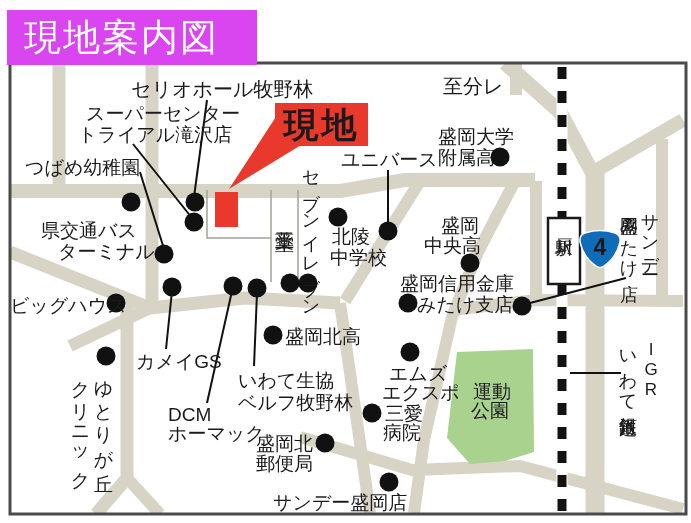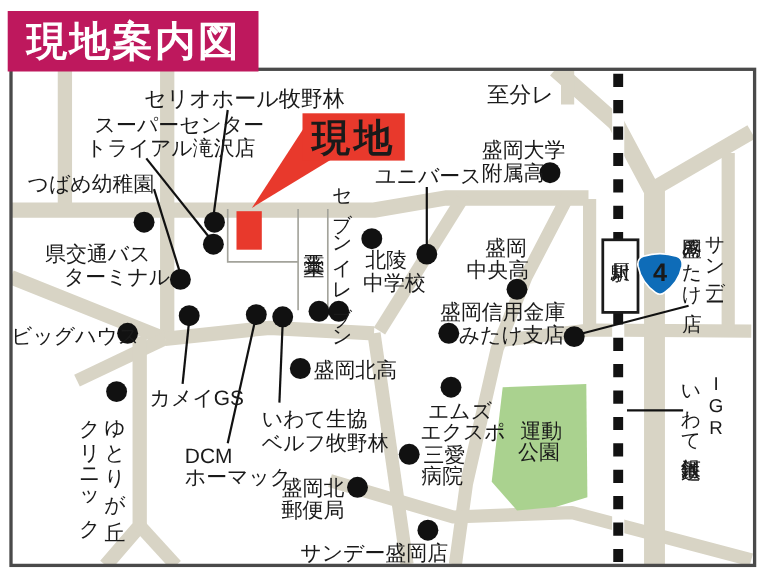--- a/index.html
+++ b/index.html
@@ -1,21 +1,21 @@
 <!DOCTYPE html>
 <html><head>
 <meta charset="utf-8">
 <style>
   html,body{margin:0;padding:0;background:#ffffff;}
   body{width:691px;height:523px;position:relative;overflow:hidden;
        font-family:"Liberation Sans","DejaVu Sans",sans-serif;}
   #map-svg{position:absolute;left:0;top:0;}
   .header-band{
-    position:absolute;left:7px;top:10px;width:228px;height:55px;
-    background:#be185d;color:#ffffff;font-size:37px;font-weight:bold;
+    position:absolute;left:7px;top:10px;width:250px;height:55px;
+    background:#d946ef;color:#ffffff;font-size:37px;font-weight:normal;
     line-height:55px;padding-left:17px;box-sizing:border-box;
     letter-spacing:2px;z-index:5;
   }
   text{font-family:"Liberation Sans","DejaVu Sans",sans-serif;fill:#1a1a1a;}
   .v-label{writing-mode:vertical-rl;text-orientation:upright;letter-spacing:1px;}
 </style>
 </head>
 <body>
 
 <div class="header-band">現地案内図</div>

